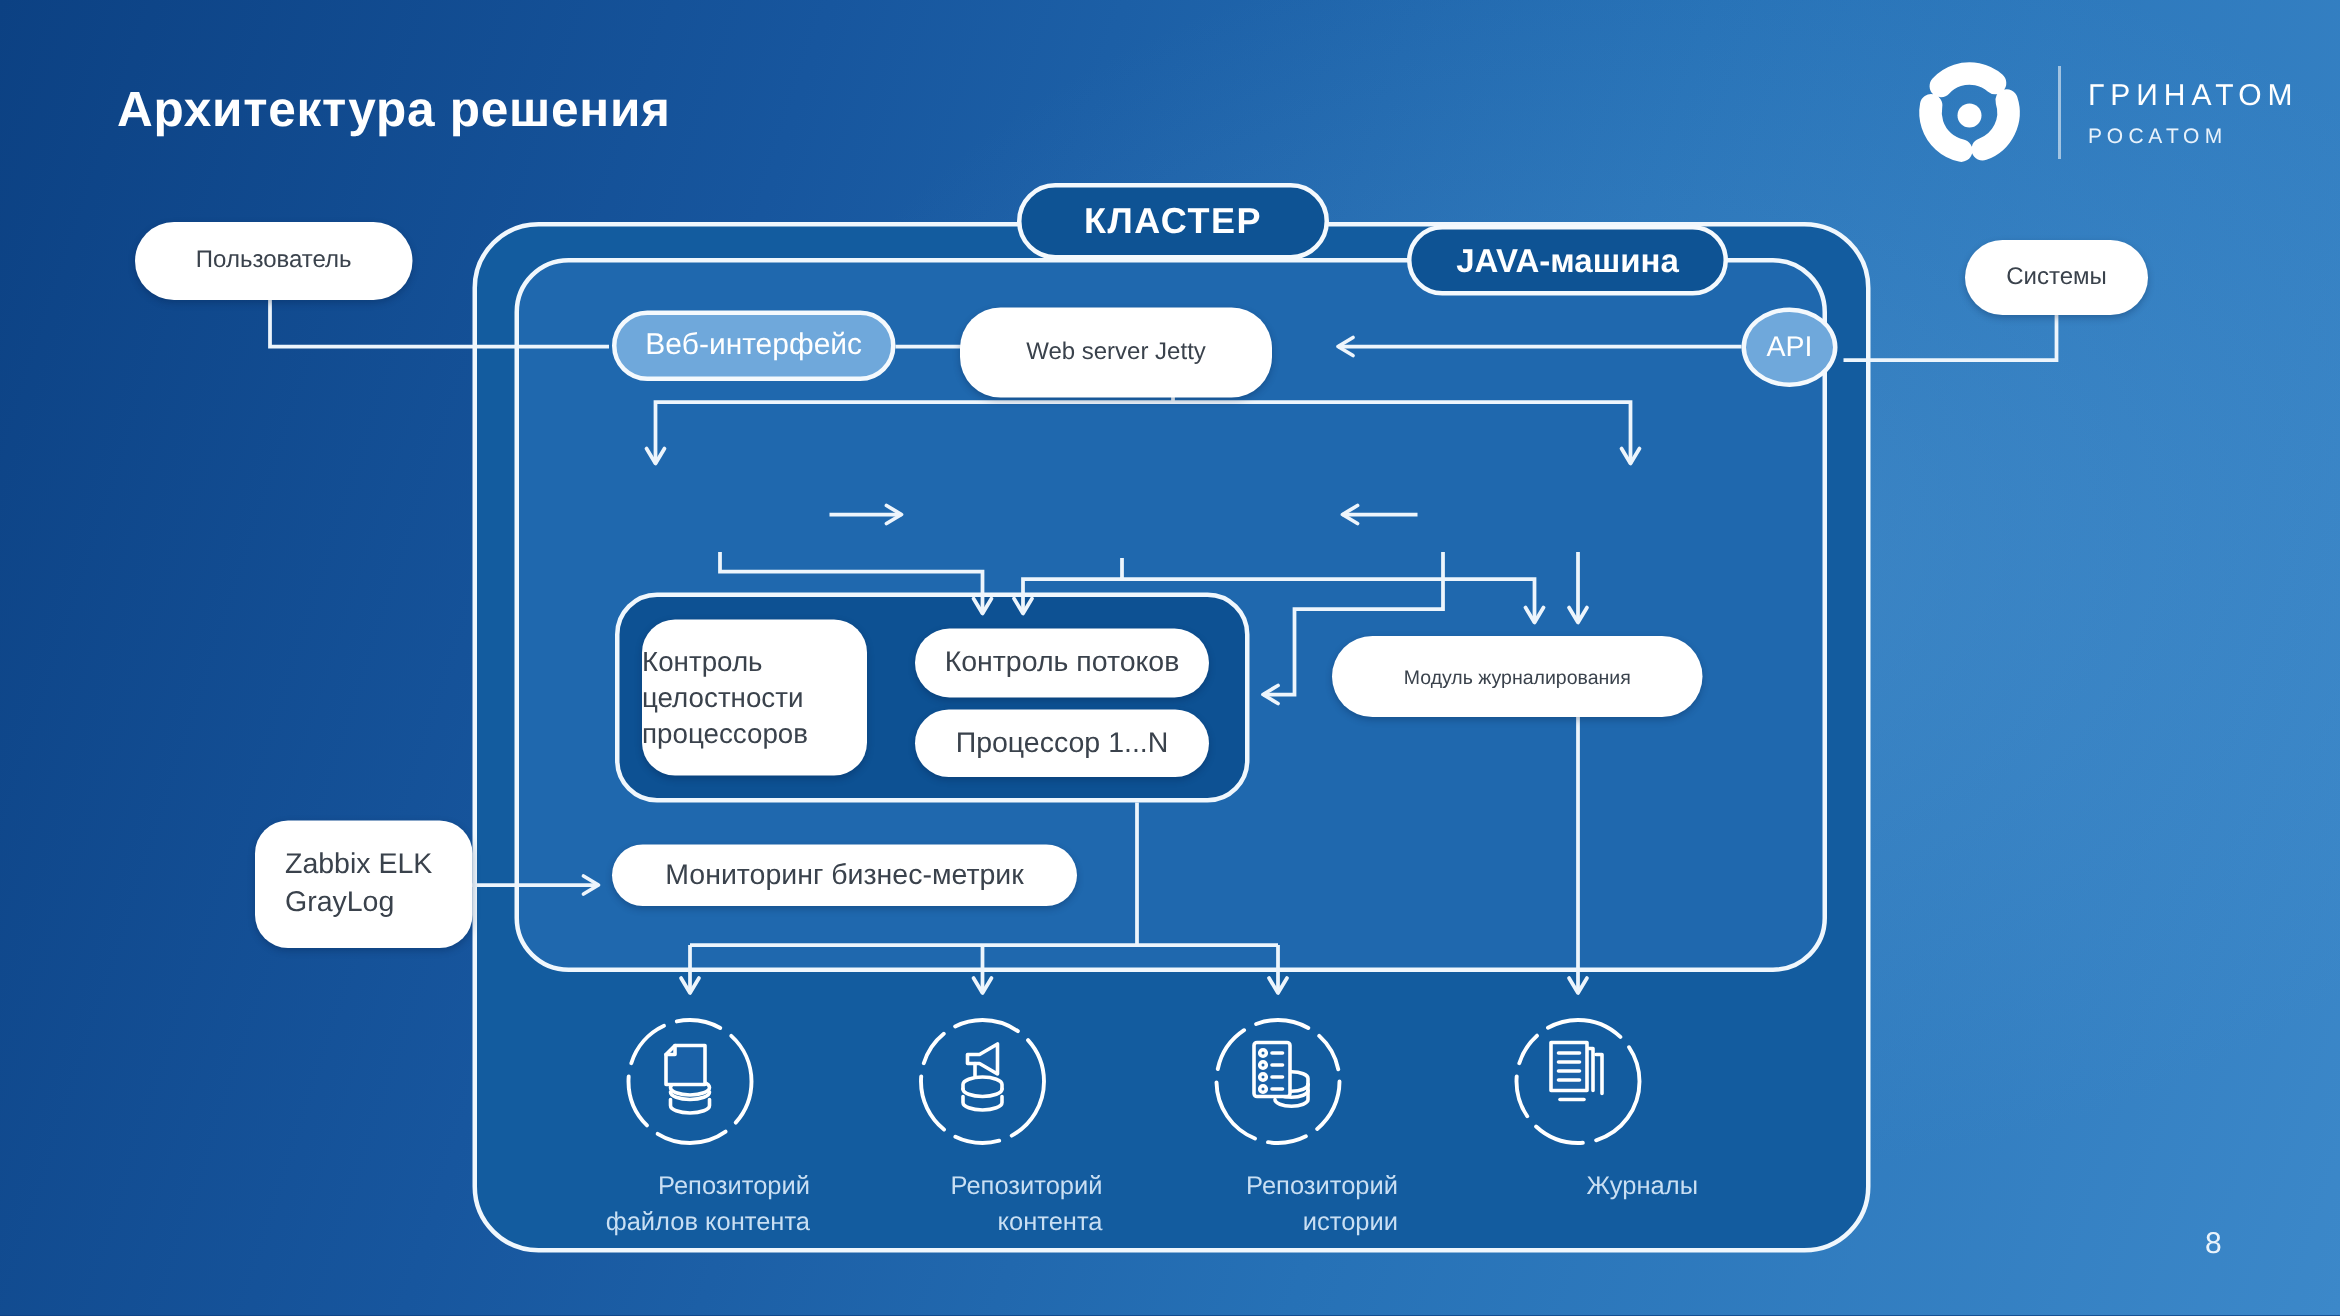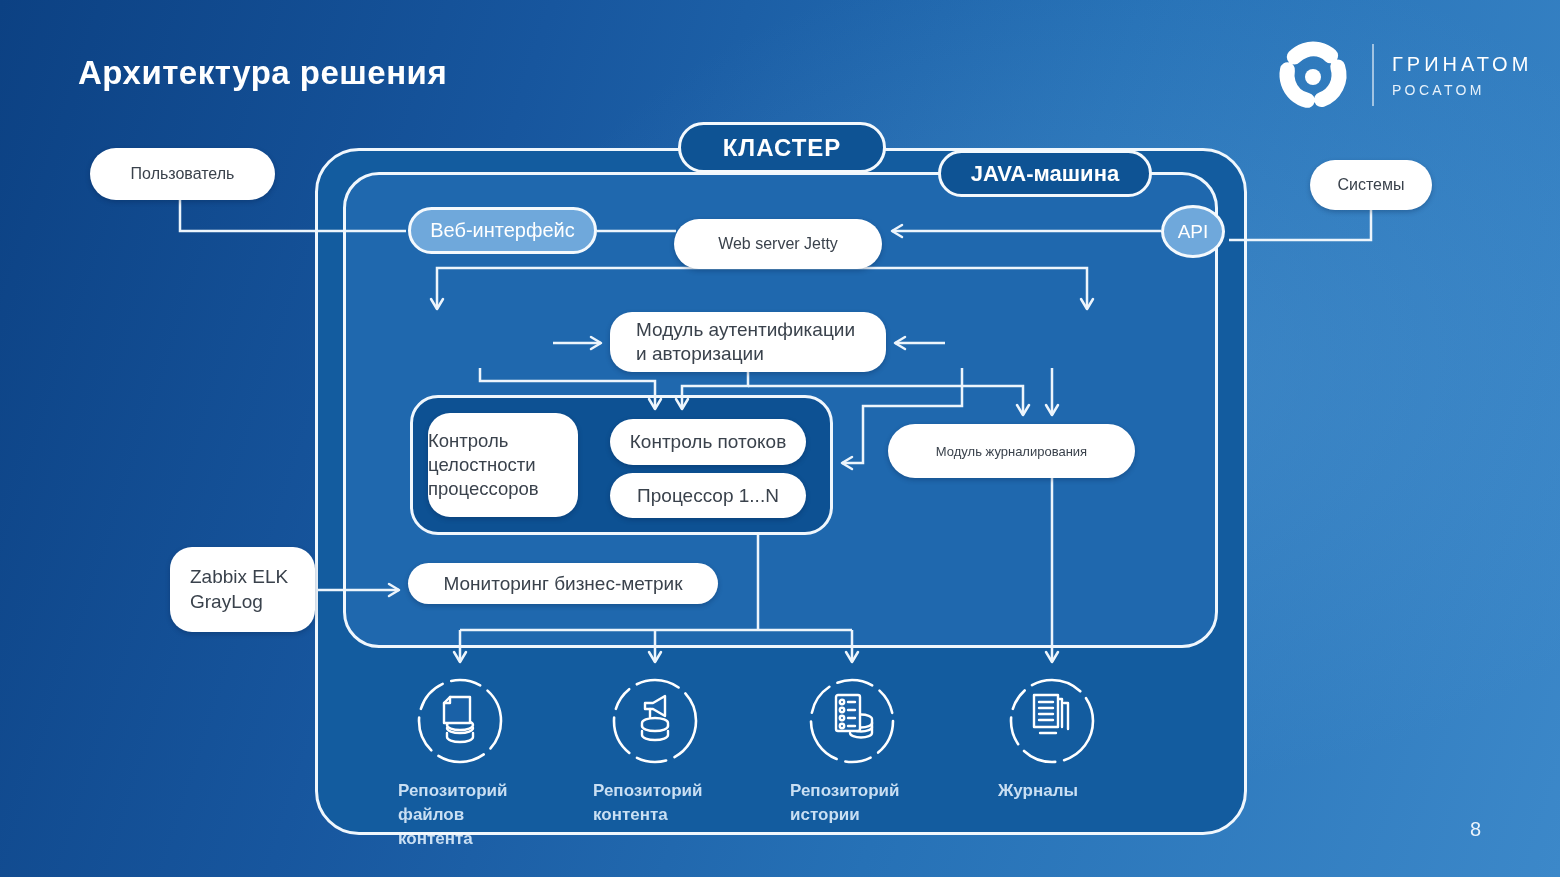--- a/index.html
+++ b/index.html
@@ -24,21 +24,21 @@
   .leftal{justify-content:flex-start;text-align:left;}
   .lblpill{background:#0E5394;border:3px solid #F4F9FD;color:#FFFFFF;font-weight:bold;border-radius:30px;}
   .acc{background:#6FA8DB;border:3px solid #F4F9FD;color:#FFFFFF;border-radius:27px;font-size:20px;}
   .lines{line-height:1.28;}
   
   svg.wires{position:absolute;left:0;top:0;}
   .wire{stroke:#EDF5FC;stroke-width:2.5;fill:none;}
   
   .repo{position:absolute;width:160px;text-align:center;}
   .repo svg{display:block;margin:0 auto;}
-  .repolabel{margin-top:10px;text-align:left;color:#C9DFF3;font-size:17px;line-height:1.4;font-weight:bold;}
+  .repolabel{margin-top:10px;text-align:right;color:#C9DFF3;font-size:17px;line-height:1.4;}
   
   .logo{position:absolute;display:flex;align-items:center;}
   .logodiv{width:2px;height:62px;background:rgba(255,255,255,.55);margin:0 18px 0 14px;}
   .brand{color:#FFFFFF;font-size:20px;letter-spacing:4px;font-weight:400;}
   .subbrand{color:#E8F2FB;font-size:14px;letter-spacing:3.5px;margin-top:6px;}
   .pagenum{color:#EAF3FB;font-size:20px;}
 </style>
 </head>
 <body>
 
@@ -93,29 +93,23 @@
     <path class="wire" d="M315 590 H399" marker-end="url(#arr)"></path>
   </svg>
 
   <div class="node lblpill" style="left:678px;top:122px;width:208px;height:51px;font-size:24px;letter-spacing:1px;">КЛАСТЕР</div>
   <div class="node lblpill" style="left:938px;top:150px;width:214px;height:47px;font-size:22px;">JAVA-машина</div>
 
   <div class="node wbox" style="left:90px;top:148px;width:185px;height:52px;">Пользователь</div>
   <div class="node wbox" style="left:1310px;top:160px;width:122px;height:50px;">Системы</div>
 
   <div class="node acc" style="left:408px;top:207px;width:189px;height:47px;">Веб-интерфейс</div>
-  <div class="node wbox" style="left:674px;top:205px;width:208px;height:50px;margin-top:14px;">Web server Jetty</div>
+  <div class="node wbox" style="left:640px;top:205px;width:208px;height:60px;">Web server Jetty</div>
   <div class="node acc" style="left:1161px;top:205px;width:64px;height:53px;border-radius:50%;font-size:19px;">API</div>
 
-  <div class="node wbox sq leftal lines" style="left:610px;top:312px;width:276px;height:60px;padding-left:26px;font-size:19px;">
-    <div>
-      <div>Модуль аутентификации</div>
-      <div>и авторизации</div>
-    </div>
-  </div>
 
   <div class="node wbox sq leftal lines" style="left:428px;top:413px;width:150px;height:104px;font-size:18.5px;">
     <div>
       <div>Контроль</div>
       <div>целостности</div>
       <div>процессоров</div>
     </div>
   </div>
   <div class="node wbox" style="left:610px;top:419px;width:196px;height:46px;font-size:19px;">Контроль потоков</div>
   <div class="node wbox" style="left:610px;top:473px;width:196px;height:45px;font-size:19px;">Процессор 1...N</div>

